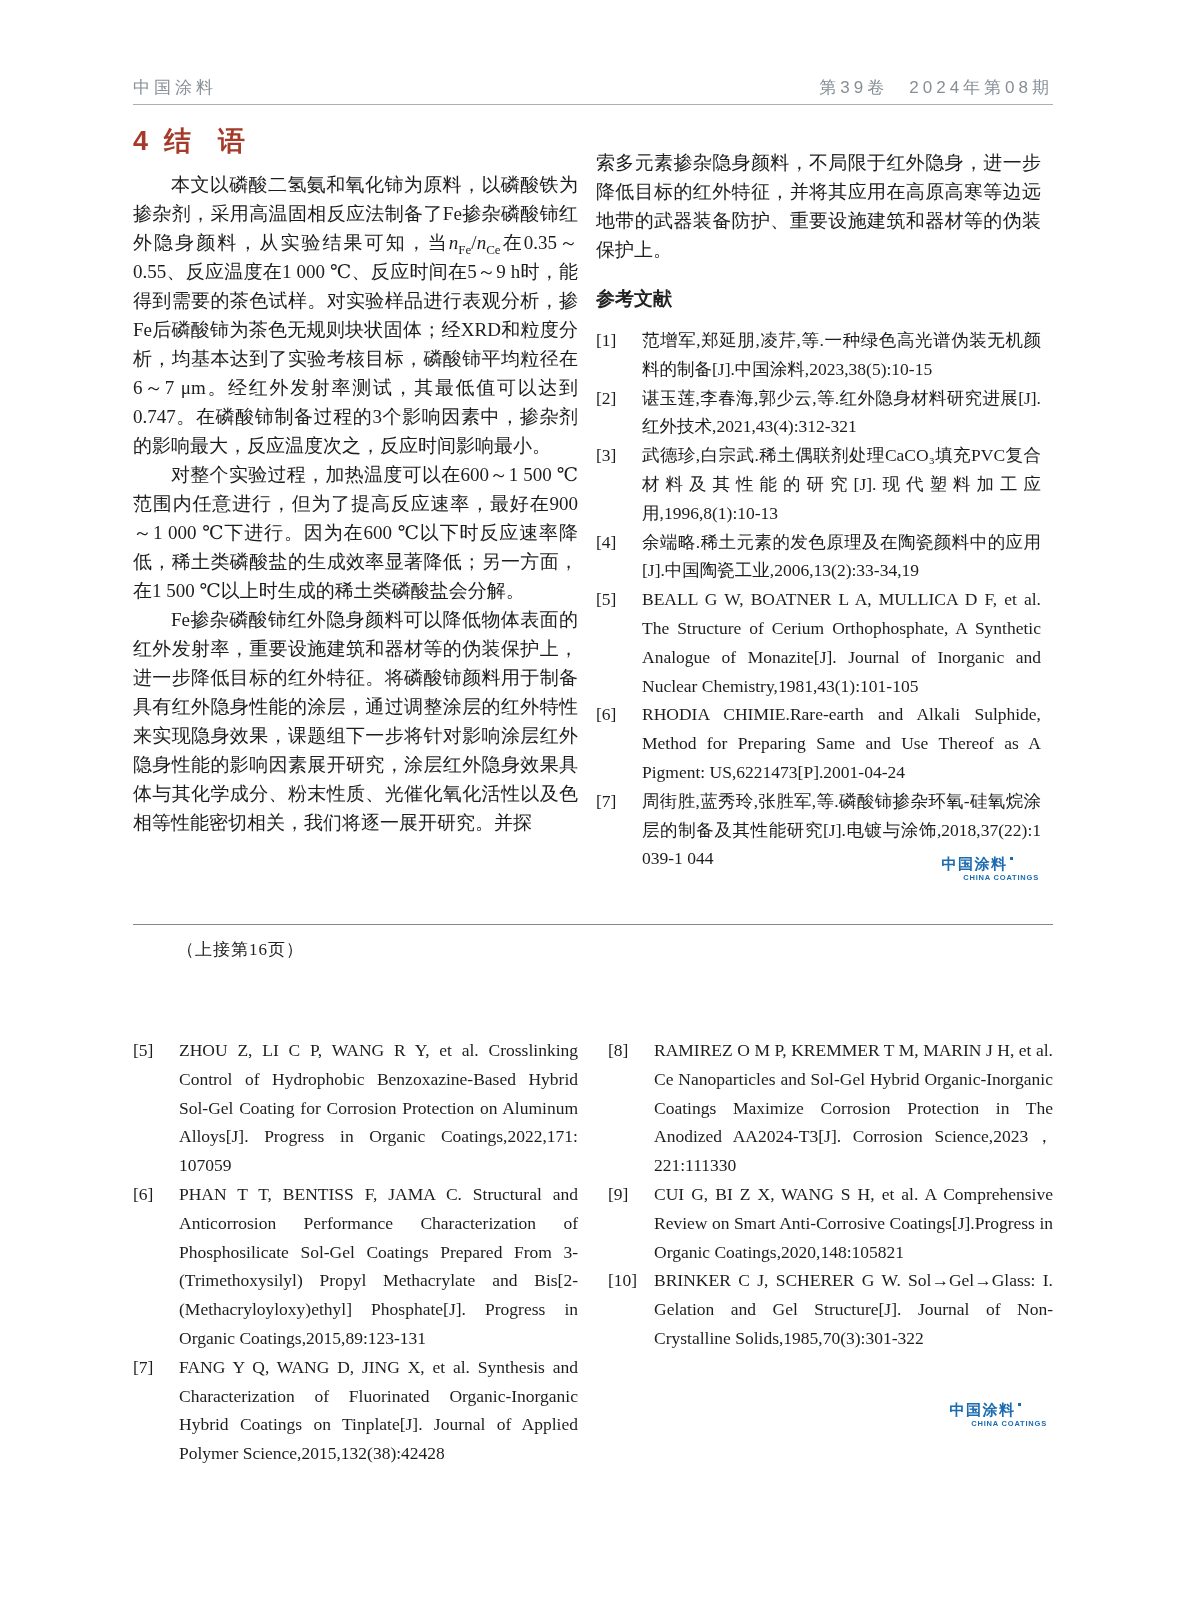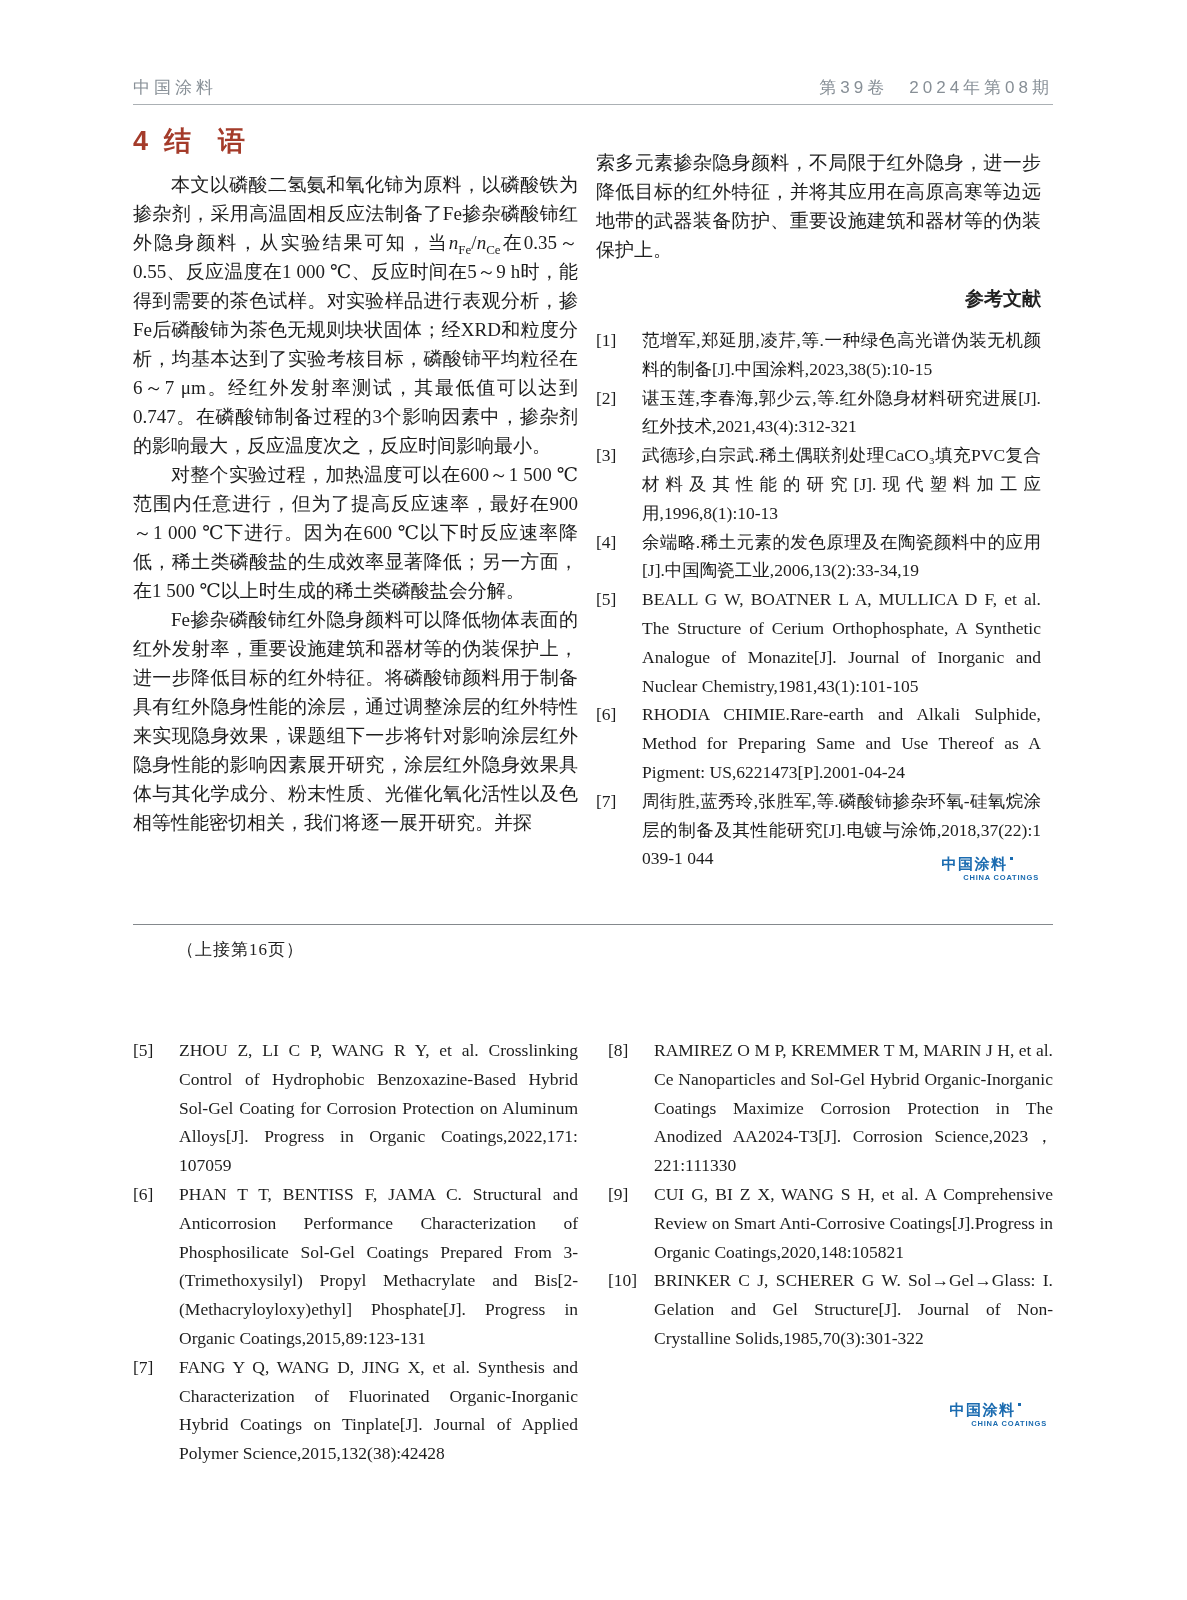--- a/index.html
+++ b/index.html
@@ -31,21 +31,21 @@
   p.body-par {
     margin:0; font-size:19px; line-height:29px; text-align:justify;
     text-indent:2em; color:#1d1d1d;
   }
   p.body-par.no-indent { text-indent:0; }
   .var { font-style:italic; }
   sub { font-size:13px; line-height:0; }
 
   .refs-heading {
     font-family:"Liberation Sans","DejaVu Sans",sans-serif;
-    font-weight:bold; font-size:19px; color:#222; text-align:right;
+    font-weight:bold; font-size:19px; color:#222; text-align:left;
     margin:22px 0 14px 0;
   }
   .ref {
     position:relative; margin:0; padding-left:46px;
     font-size:17.5px; line-height:28.8px; text-align:justify; color:#1d1d1d;
   }
   .ref .num { position:absolute; left:0; top:0; text-indent:0; }
 
   
   .divider { position:absolute; left:133px; right:134px; top:924px; border-top:1.5px solid #84888c; }

